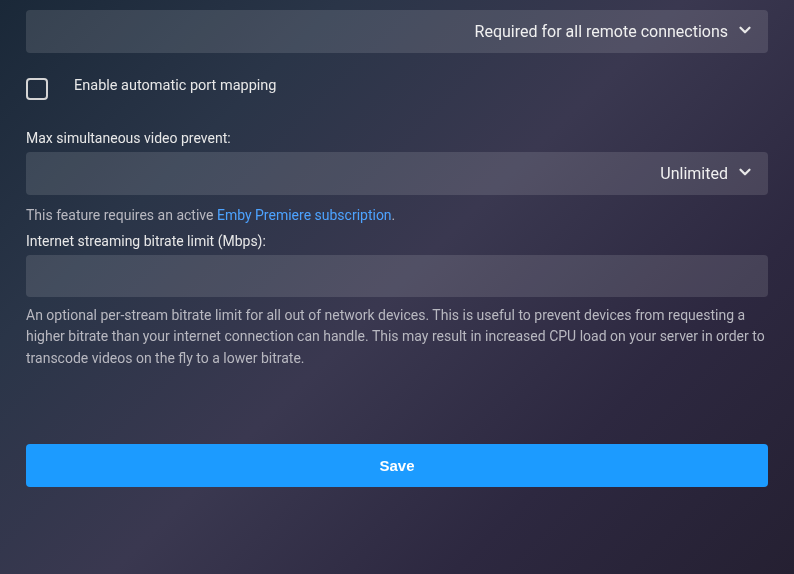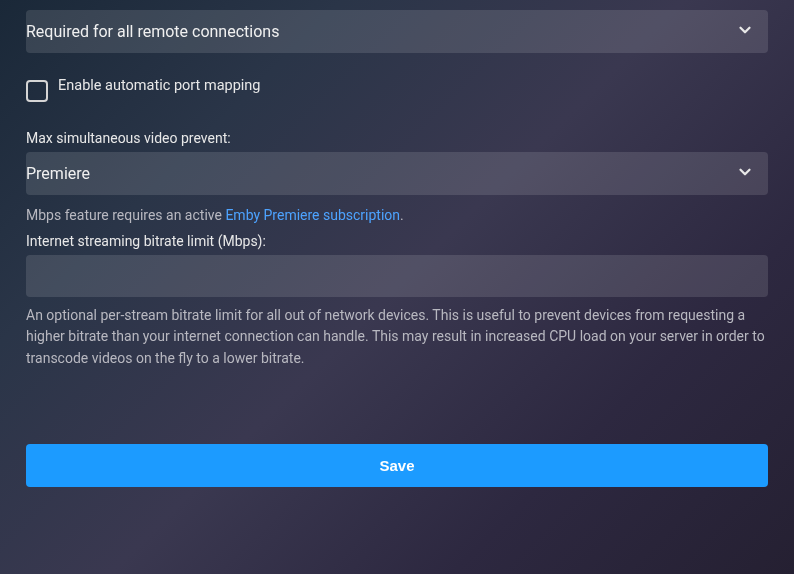--- a/index.html
+++ b/index.html
@@ -31,37 +31,37 @@
       width: 100%;
       background: rgba(255, 255, 255, 0.12);
       border: none;
       border-radius: 4px;
       padding: 12px 40px 12px 0;
       font-size: 16px;
       color: #f0f0f0;
       cursor: pointer;
       display: flex;
       align-items: center;
-      justify-content: flex-start;
+      justify-content: flex-end;
     }
     .chevron {
       position: absolute;
       right: 14px;
       top: 50%;
       transform: translateY(-50%);
       pointer-events: none;
     }
     .chevron svg {
       width: 18px;
       height: 18px;
     }
     .checkbox-row {
       display: flex;
-      align-items: flex-end;
-      gap: 10px;
+      align-items: flex-start;
+      gap: 26px;
       margin-top: 24px;
       margin-bottom: 28px;
     }
     .checkbox {
       width: 22px;
       height: 22px;
       border: 2px solid #d5d5d5;
       border-radius: 4px;
       background: transparent;
       flex-shrink: 0;
@@ -146,30 +146,30 @@
   <div class="checkbox-content">
     <span class="checkbox-label">Enable automatic port mapping</span>
   </div>
 </div>
 
 
 <div class="section gap-block-sm">
   <label class="label">Max simultaneous video prevent:</label>
   <div class="select-wrapper">
     <div class="select">
-      <span>Premiere</span>
+      <span>Unlimited</span>
     </div>
     <span class="chevron">
       <svg viewBox="0 0 24 24" fill="none" stroke="#e8e8e8" stroke-width="3" stroke-linecap="round" stroke-linejoin="round">
           <polyline points="6 9 12 15 18 9"></polyline>
         </svg>
     </span>
   </div>
   <div class="help-text">
-    <span>Mbps feature requires an active </span><a href="#">Emby Premiere subscription</a><span>.</span>
+    <span>This feature requires an active </span><a href="#">Emby Premiere subscription</a><span>.</span>
   </div>
 </div>
 
 
 <div class="section gap-block">
   <label class="label">Internet streaming bitrate limit (Mbps):</label>
   <input type="text" class="text-input" value="" style="">
   <div class="help-text help-under">An optional per-stream bitrate limit for all out of network devices. This is useful to prevent devices from requesting a higher bitrate than your internet connection can handle. This may result in increased CPU load on your server in order to transcode videos on the fly to a lower bitrate.</div>
 </div>
 

